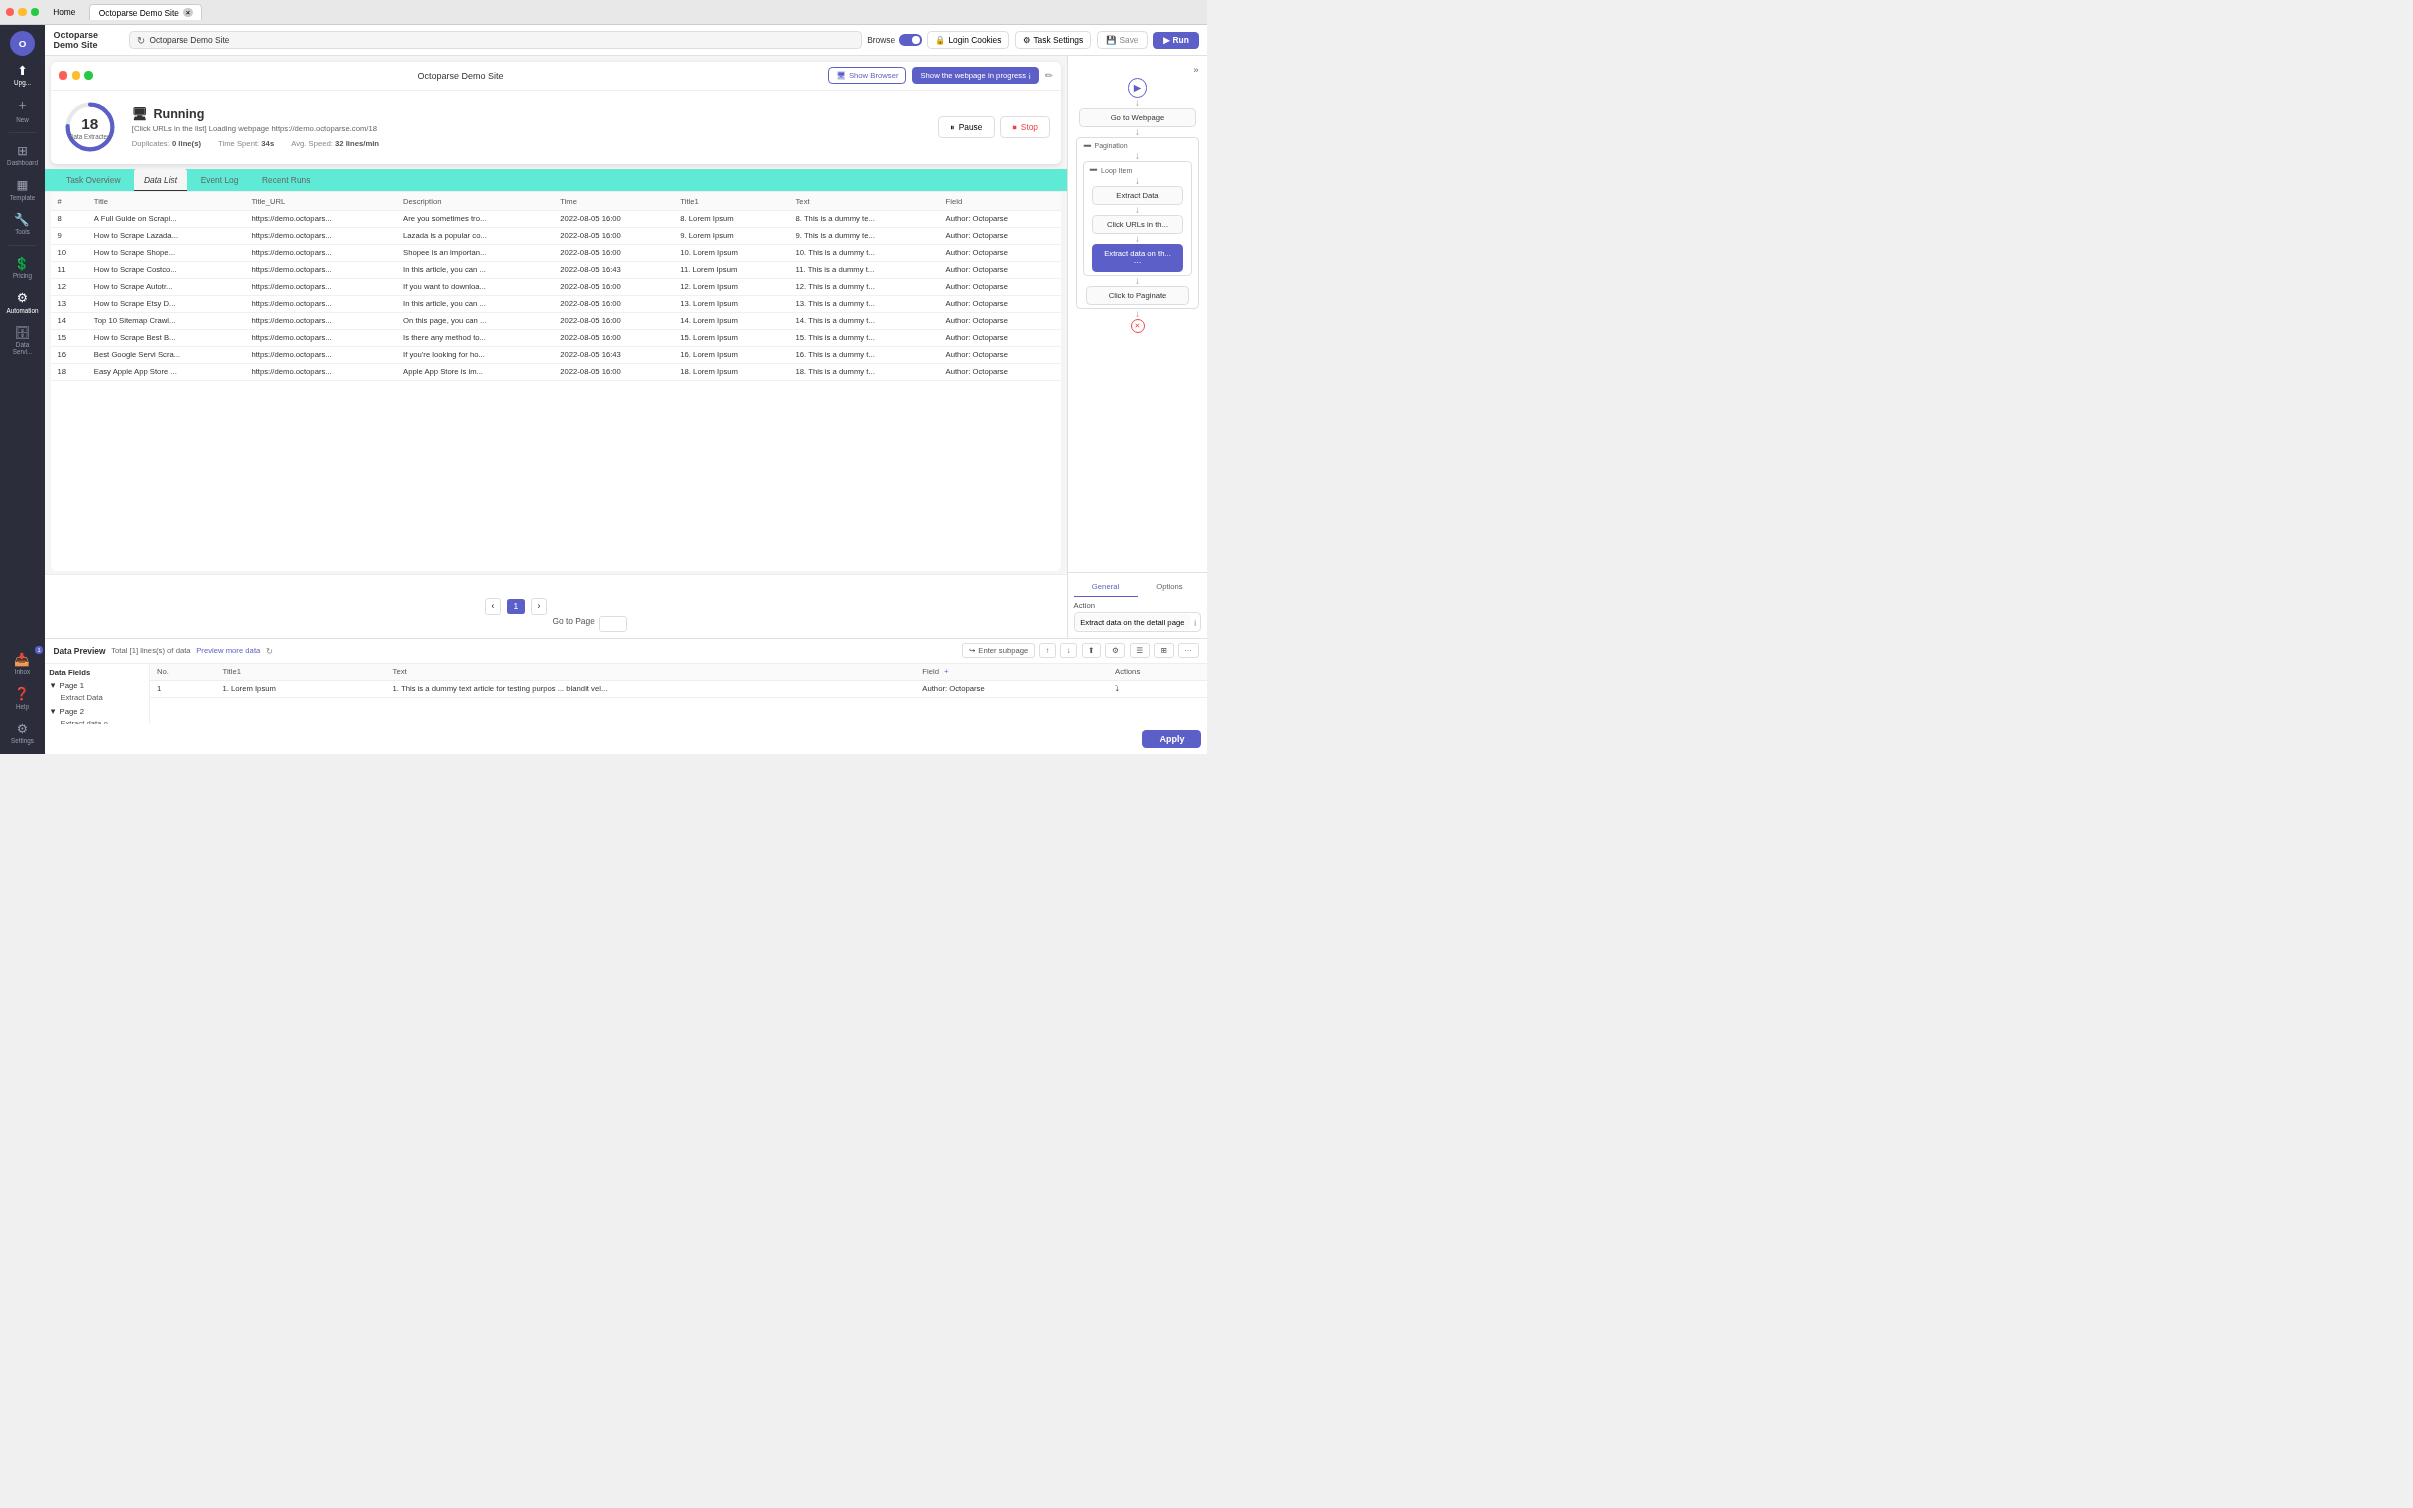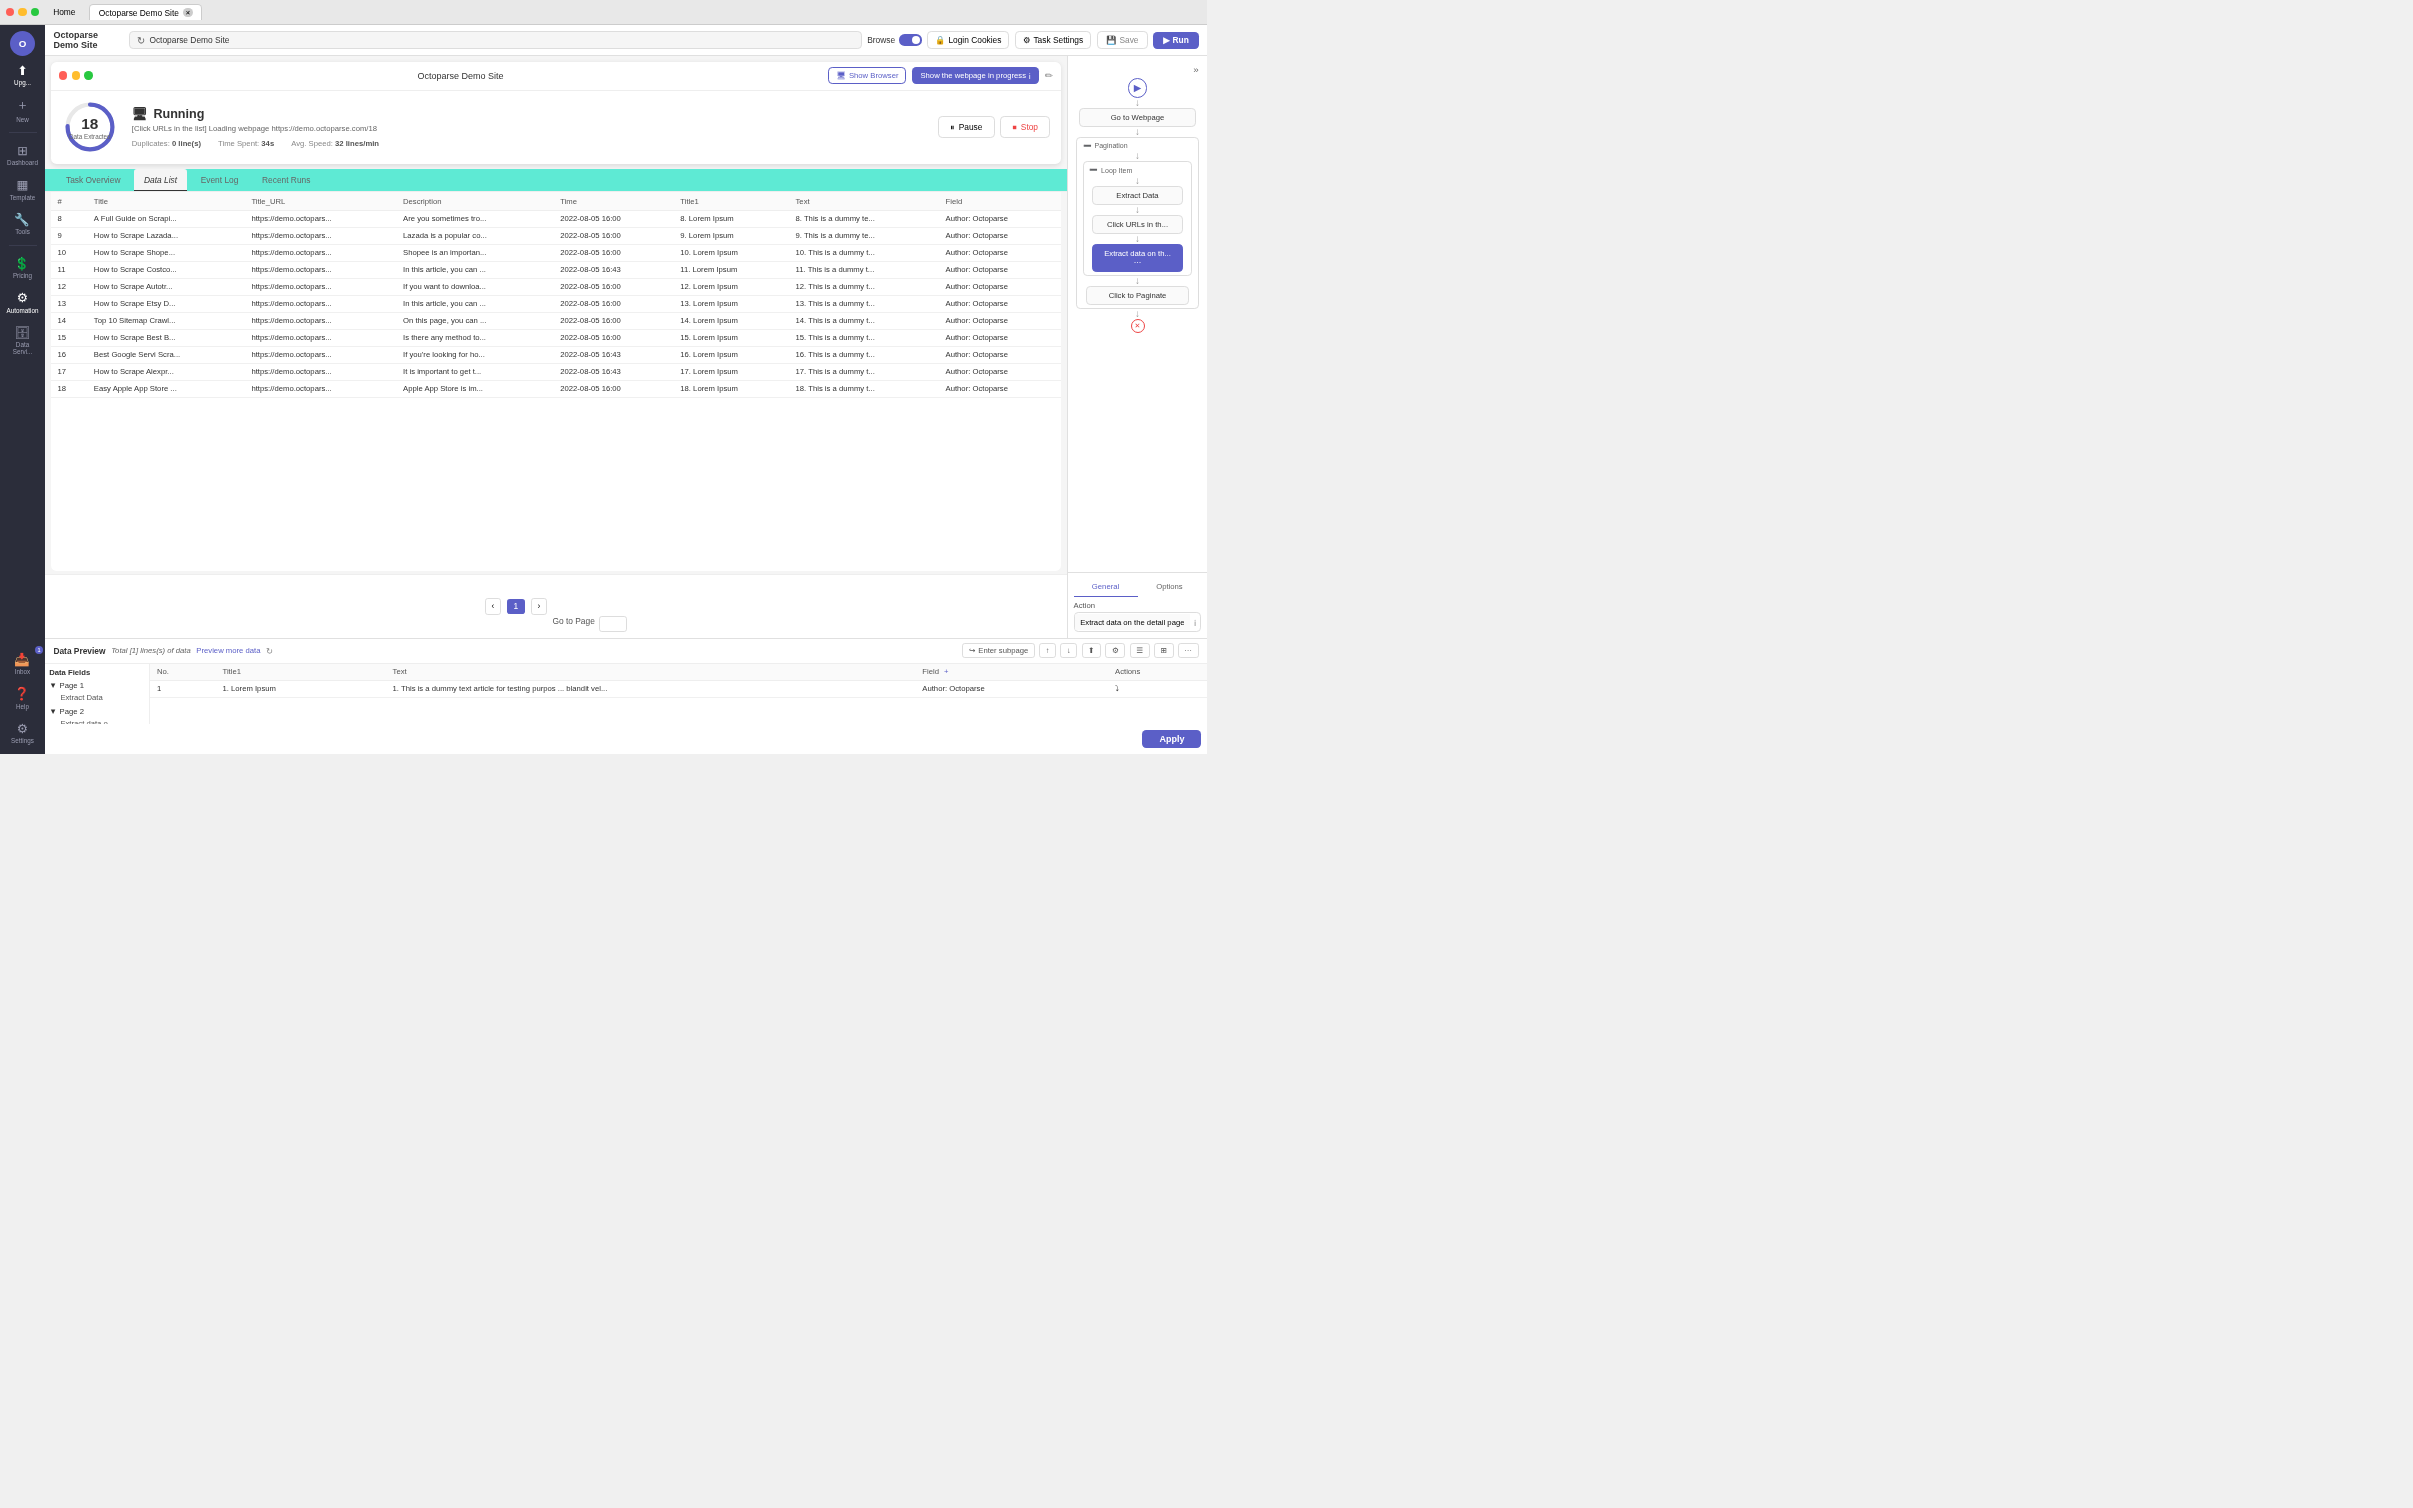--- a/index.html
+++ b/index.html
@@ -121,21 +121,21 @@
     .panel-tab.active { color: #5b5fc7; border-bottom-color: #5b5fc7; font-weight: 500; }
     .action-label { font-size: 7.7px; color: #555; margin-bottom: 2.8px; font-weight: 500; }
     .action-input-wrap { display: flex; align-items: center; border: 0.7px solid #ddd; border-radius: 4.2px; overflow: hidden; }
     .action-input { flex: 1; border: none; padding: 3.5px 5.6px; font-size: 7.7px; outline: none; background: #fafafa; }
     .action-input-icon { padding: 3.5px 4.2px; color: #888; cursor: pointer; }
 
     
     .bottom-panel { height: 116px; background: #fff; border-top: 0.7px solid #e0e0e0; display: flex; flex-direction: column; }
     .bottom-header { display: flex; align-items: center; padding: 4.2px 8.4px; border-bottom: 0.7px solid #eee; gap: 5.6px; }
     .data-preview-title { font-size: 8.4px; font-weight: 600; color: #333; }
-    .total-info { font-size: 7.7px; color: #666; font-style: italic; }
+    .total-info { font-size: 7.7px; color: #666; }
     .preview-more { font-size: 7.7px; color: #5b5fc7; cursor: pointer; }
     .refresh-icon2 { font-size: 8.4px; color: #888; cursor: pointer; }
     .bottom-tools { margin-left: auto; display: flex; gap: 4.2px; align-items: center; }
     .tool-btn { padding: 2.1px 5.6px; border: 0.7px solid #ddd; border-radius: 2.8px; background: #fff; font-size: 7.7px; cursor: pointer; color: #555; display: flex; align-items: center; gap: 2.8px; }
 
     .bottom-content { display: flex; flex: 1; overflow: hidden; }
     .data-fields-panel { width: 105px; border-right: 0.7px solid #eee; padding: 4.2px; font-size: 7.7px; overflow-y: auto; flex-shrink: 0; }
     .data-fields-title { font-weight: 600; color: #333; margin-bottom: 2.8px; }
     .field-group { margin-bottom: 2.8px; }
     .field-group-header { display: flex; align-items: center; gap: 2.8px; color: #333; font-weight: 500; cursor: pointer; padding: 1.4px 0; }
@@ -432,30 +432,20 @@
                   <td>16</td>
                   <td>Best Google Servi Scra...</td>
                   <td>https://demo.octopars...</td>
                   <td>If you're looking for ho...</td>
                   <td>2022-08-05 16:43</td>
                   <td>16. Lorem Ipsum</td>
                   <td>16. This is a dummy t...</td>
                   <td>Author: Octoparse</td>
                 </tr>
                 <tr>
-                  <td>17</td>
-                  <td>How to Scrape Alexpr...</td>
-                  <td>https://demo.octopars...</td>
-                  <td>It is important to get t...</td>
-                  <td>2022-08-05 16:43</td>
-                  <td>17. Lorem Ipsum</td>
-                  <td>17. This is a dummy t...</td>
-                  <td>Author: Octoparse</td>
-                </tr>
-                <tr>
                   <td>18</td>
                   <td>Easy Apple App Store ...</td>
                   <td>https://demo.octopars...</td>
                   <td>Apple App Store is im...</td>
                   <td>2022-08-05 16:00</td>
                   <td>18. Lorem Ipsum</td>
                   <td>18. This is a dummy t...</td>
                   <td>Author: Octoparse</td>
                 </tr>
               </tbody>

